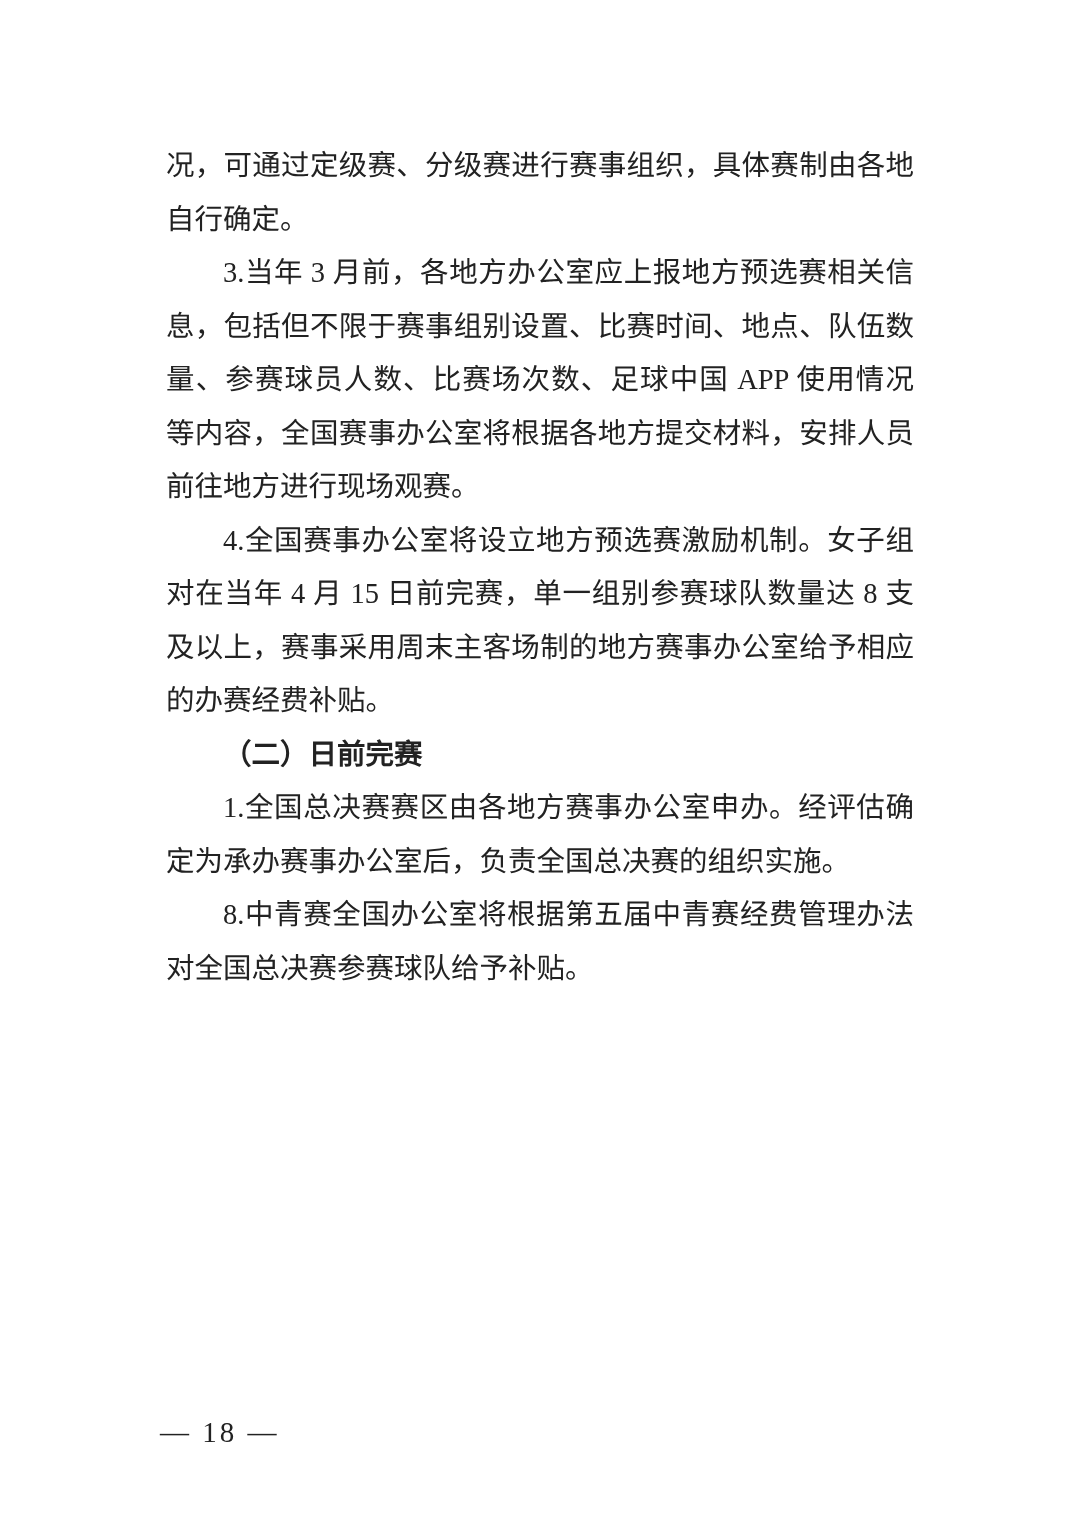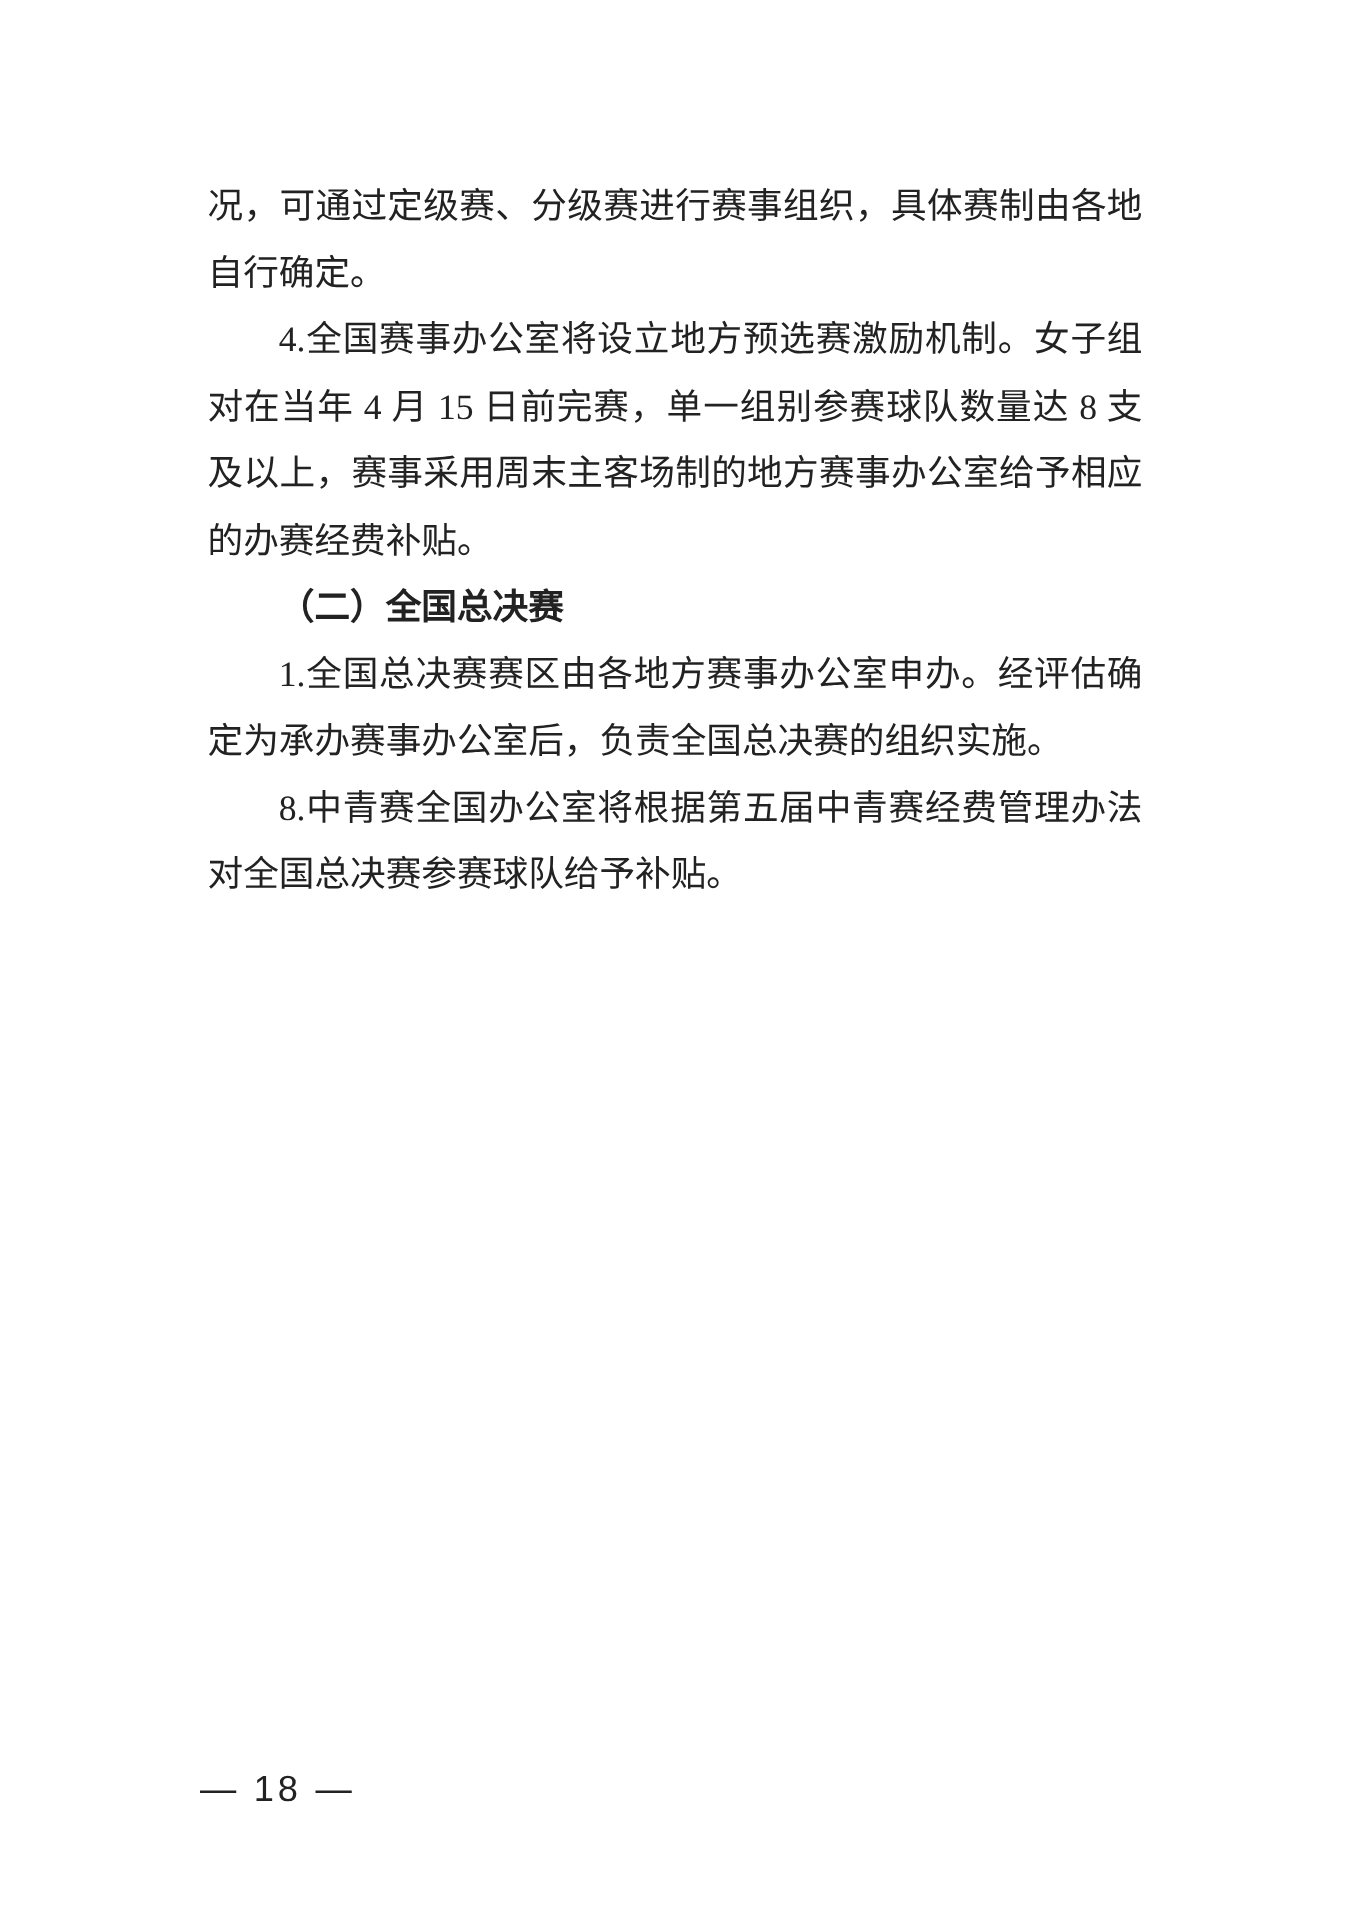--- a/index.html
+++ b/index.html
@@ -40,35 +40,36 @@
     text-align: left;
   }
   .footer {
     position: absolute;
     left: 160px;
     top: 1412px;
     font-size: 29px;
     line-height: 40px;
     letter-spacing: 3px;
     color: #222222;
-    font-family: Liberation Sans, sans-serif;
+    font-family: Liberation Serif, serif;
   }
 </style>
 </head>
 <body>
 
 <div class="page">
 
   <div class="content">
     <p class="body">况，可通过定级赛、分级赛进行赛事组织，具体赛制由各地自行确定。</p>
 
+    <p class="body indent">3.当年 3 月前，各地方办公室应上报地方预选赛相关信息，包括但不限于赛事组别设置、比赛时间、地点、队伍数量、参赛球员人数、比赛场次数、足球中国 APP 使用情况等内容，全国赛事办公室将根据各地方提交材料，安排人员前往地方进行现场观赛。</p>
 
     <p class="body indent">4.全国赛事办公室将设立地方预选赛激励机制。女子组对在当年 4 月 15 日前完赛，单一组别参赛球队数量达 8 支及以上，赛事采用周末主客场制的地方赛事办公室给予相应的办赛经费补贴。</p>
 
-    <p class="heading indent">（二）全国总决赛</p>
+    <p class="heading indent">（二）日前完赛</p>
 
     <p class="body indent">1.全国总决赛赛区由各地方赛事办公室申办。经评估确定为承办赛事办公室后，负责全国总决赛的组织实施。</p>
 
 
 
     <p class="body indent">8.中青赛全国办公室将根据第五届中青赛经费管理办法对全国总决赛参赛球队给予补贴。</p>
   </div>
 
   <div class="footer">— 18 —</div>
 

